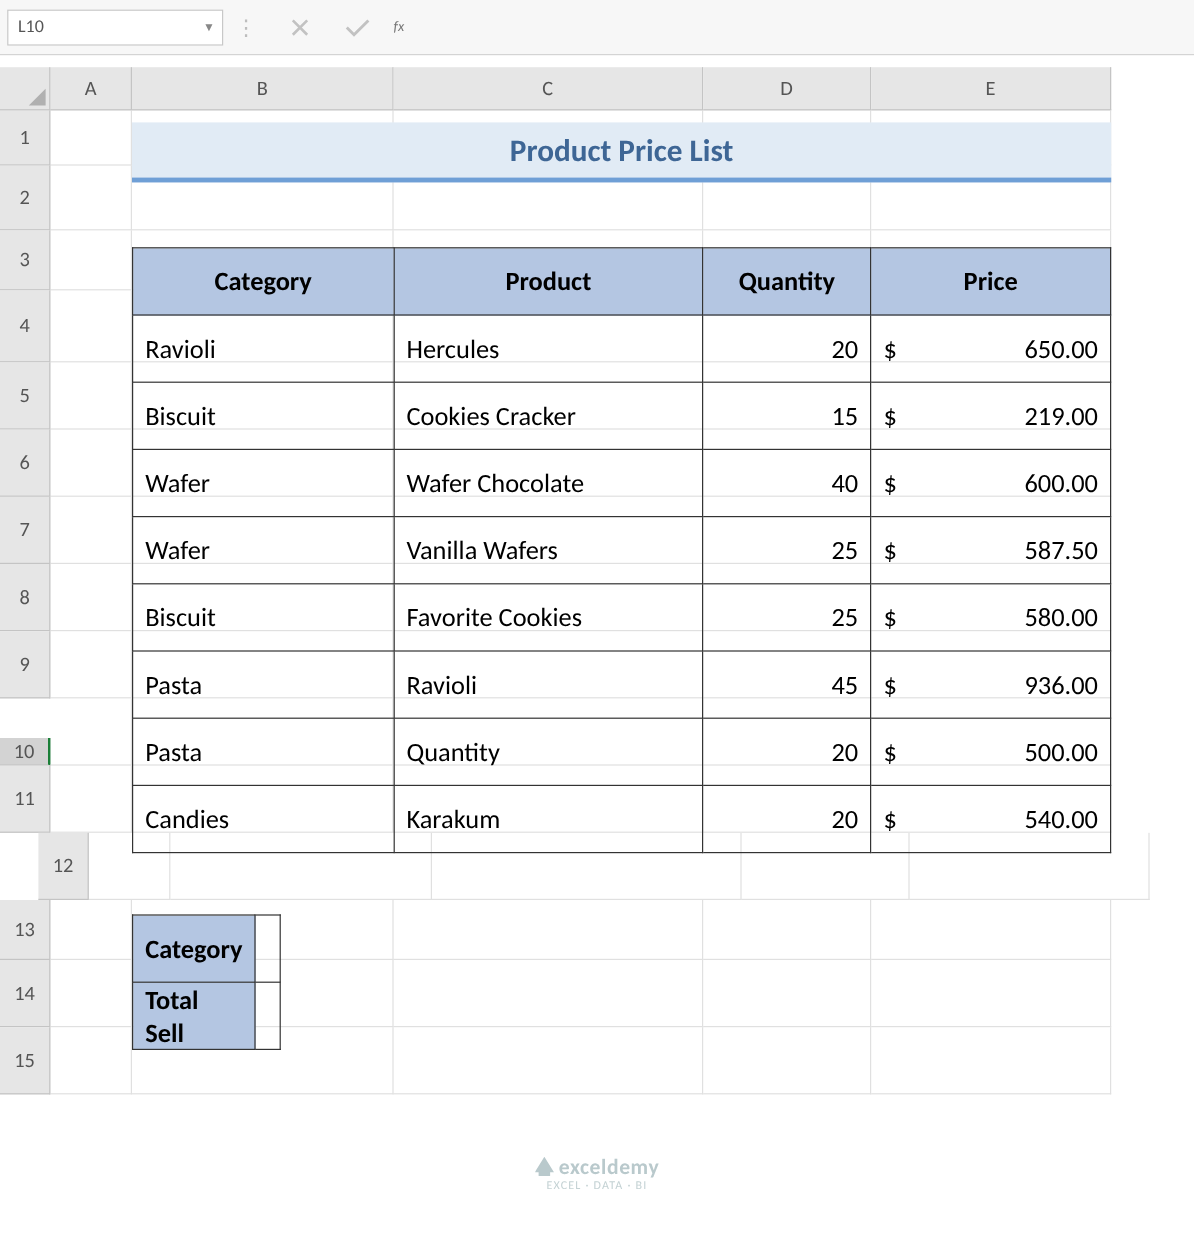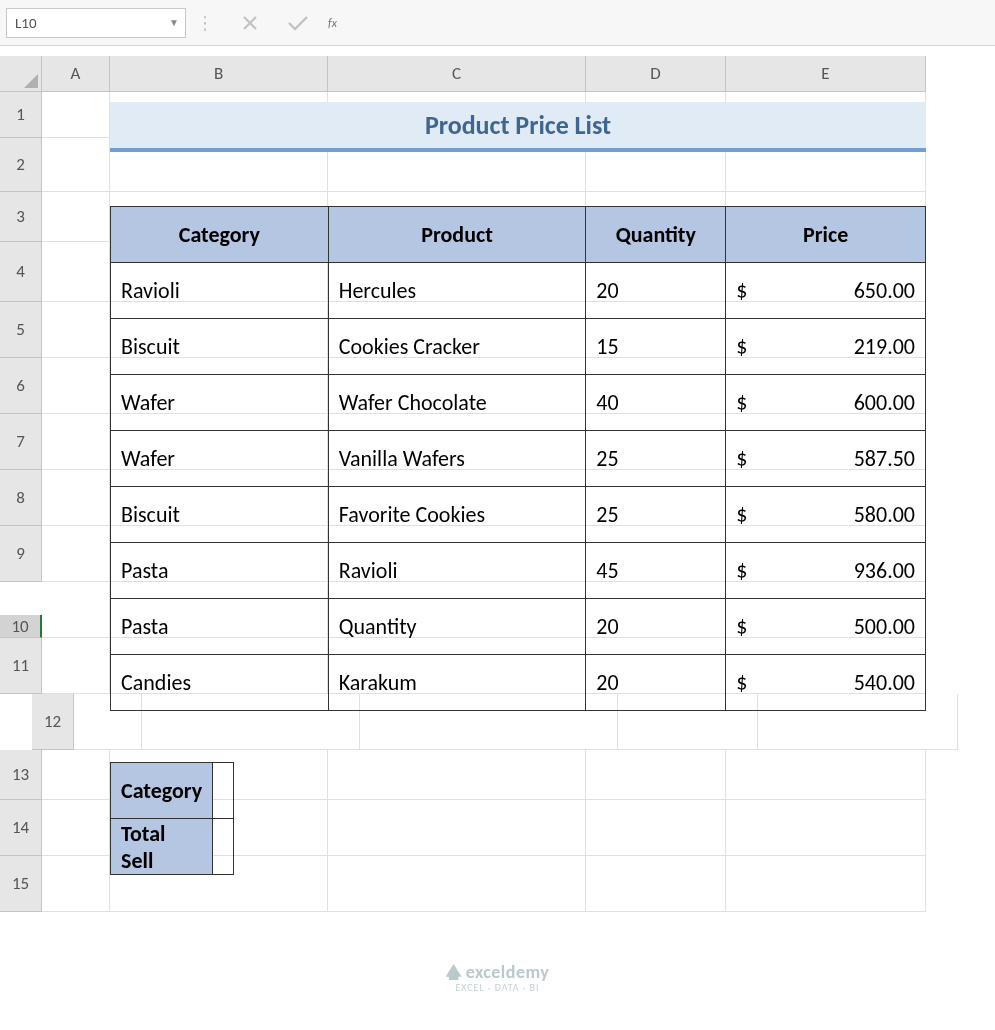--- a/index.html
+++ b/index.html
@@ -169,21 +169,21 @@
     height: 56px;
     font-size: 22px;
     padding: 0 10px;
   }
   .data-table th {
     background: #b4c6e2;
     font-weight: bold;
     text-align: center;
   }
   .data-table td.cat, .data-table td.prod { text-align: left; }
-  .data-table td.qty { }
+  .data-table td.qty { text-align: right; }
   .data-table td.price {
     text-align: left;
     font-variant-numeric: tabular-nums;
   }
   .price-inner {
     display: flex;
     justify-content: space-between;
   }
   .summary-table {
     position: absolute;

